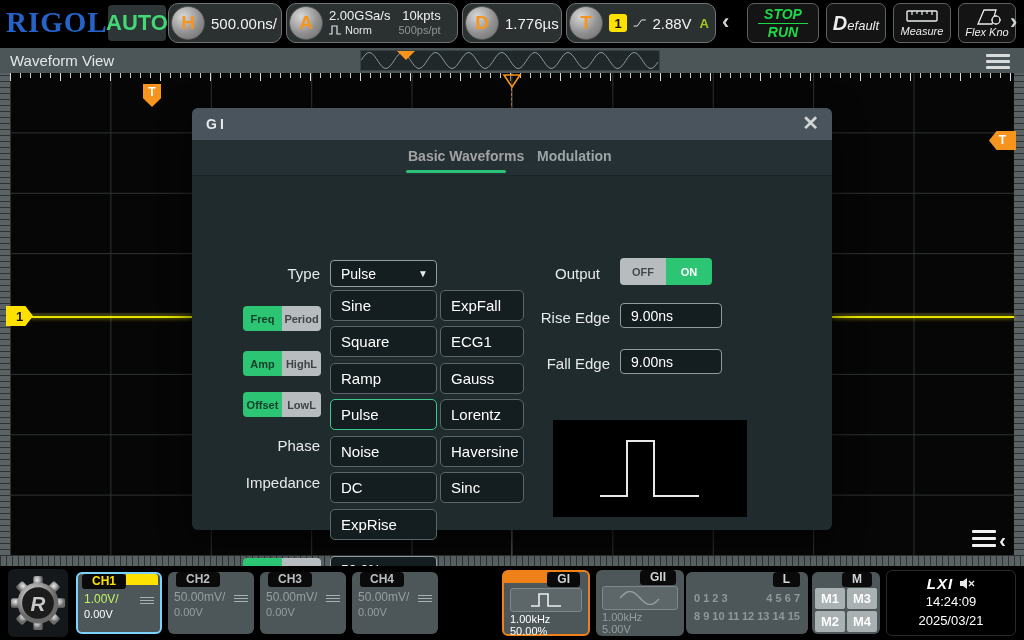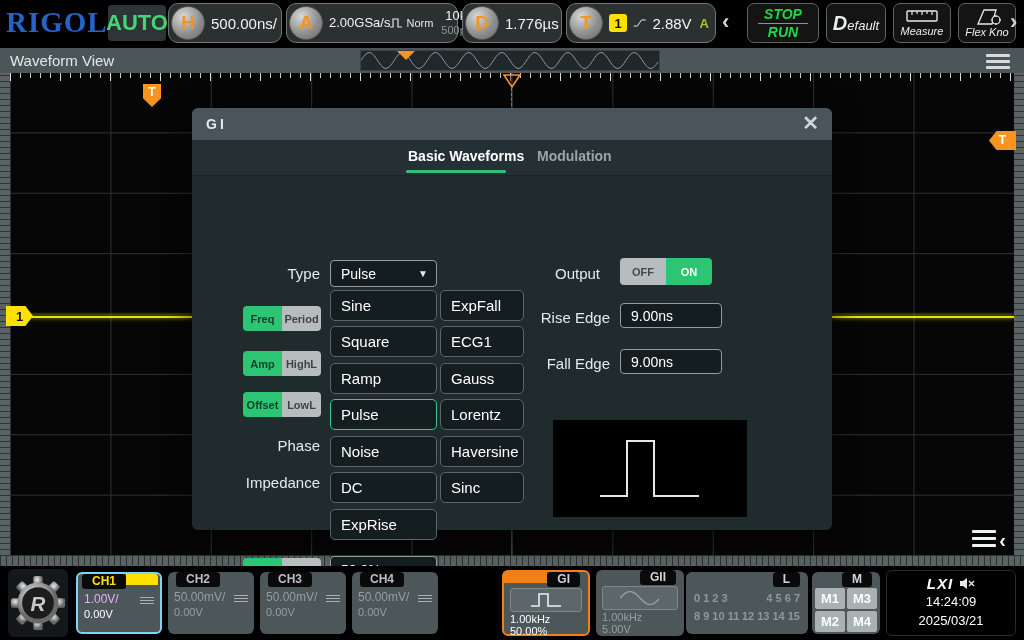--- a/index.html
+++ b/index.html
@@ -8,21 +8,21 @@
 
   
   .topbar { position:absolute; left:0; top:0; width:1024px; height:46px; background:#000; }
   .logo { position:absolute; left:6px; top:6px; font-family:"Liberation Serif", serif; font-weight:bold; font-size:29px; color:#2563c9; letter-spacing:1px; text-shadow:0 1px 2px #000; }
   .autobtn { position:absolute; left:108px; top:5px; width:58px; height:36px; background:#2e3537; border-radius:4px; color:#43d675; font-size:22px; font-weight:bold; display:flex; align-items:center; justify-content:center; }
   .tgrp { position:absolute; top:3px; height:40px; background:#2b3031; border:1px solid #6e7577; border-radius:10px; display:flex; align-items:center; gap:6px; padding:0 8px 0 2px; }
   .knob { width:34px; height:34px; border-radius:50%; flex:0 0 auto; background:radial-gradient(circle at 35% 30%, #d8d8d8, #909090 55%, #6a6a6a); border:1px solid #555; color:#f7941d; font-weight:bold; font-size:19px; display:flex; align-items:center; justify-content:center; }
   .tval { color:#f2f2f2; font-size:15px; white-space:nowrap; }
   .grp-h { left:168px; width:114px; }
   .grp-a { left:286px; width:172px; }
-  .acol { display:flex; flex-direction:row; line-height:14px; }
+  .acol { display:flex; flex-direction:column; line-height:14px; }
   .acol .r1 { color:#f2f2f2; font-size:13px; }
   .acol .r2 { color:#e8e8e8; font-size:11px; display:flex; align-items:center; gap:3px; }
   .acol2 { display:flex; flex-direction:column; line-height:14px; margin-left:2px; text-align:right; }
   .acol2 .r1 { color:#f2f2f2; font-size:13px; }
   .acol2 .r2 { color:#8f9597; font-size:11px; }
   .grp-d { left:462px; width:100px; }
   .grp-t { left:566px; width:150px; padding-right:6px; }
   .trig-src { width:18px; height:18px; background:#ffe100; border-radius:3px; color:#111; font-size:13px; font-weight:bold; display:flex; align-items:center; justify-content:center; flex:0 0 auto; }
   .trig-a { color:#aac41e; font-size:13px; font-weight:bold; margin-left:2px; }
   .navarrow { position:absolute; top:10px; color:#cfd4d6; font-size:22px; font-weight:bold; line-height:24px; cursor:pointer; }
@@ -71,21 +71,21 @@
   .collapse-menu { position:absolute; right:18px; top:456px; display:flex; align-items:center; gap:3px; cursor:pointer; }
   .collapse-menu .lines div { width:24px; height:3px; background:#f0f2f2; margin-bottom:4px; border-radius:1px; }
   .collapse-menu .arr { color:#f0f2f2; font-size:20px; font-weight:bold; }
 
   
   .dialog { position:absolute; left:192px; top:108px; width:640px; height:422px; background:#202b2d; border-radius:6px; box-shadow:0 8px 30px rgba(0,0,0,.65); }
   .dtitle { height:32px; background:#4a545c; border-radius:6px 6px 0 0; display:flex; align-items:center; color:#e8ebec; font-size:14px; font-weight:bold; letter-spacing:3px; padding-left:14px; }
   .dclose { position:absolute; right:10px; top:3px; color:#cfd5d7; font-size:20px; cursor:pointer; }
   .dtabs { position:relative; height:36px; background:#243034; border-bottom:1px solid #1a2325; }
   .dtab { position:absolute; top:8px; font-size:14px; font-weight:bold; cursor:pointer; }
-  .dtab.active { color:#ffffff; }
+  .dtab.active { color:#a3a3a3; }
   .dtab.inactive { color:#9aa5a7; }
   .tab-underline { position:absolute; left:214px; bottom:2px; width:100px; height:3px; background:#2bc277; border-radius:2px; }
   .dbody { position:relative; height:353px; }
   .dlabel { position:absolute; color:#e6eaeb; font-size:15px; text-align:right; }
   .field { position:absolute; background:#141d1f; border:1px solid #929b9d; border-radius:4px; color:#fff; font-size:14px; display:flex; align-items:center; padding-left:10px; }
   .combo { justify-content:space-between; padding-right:8px; cursor:pointer; }
   .combo .arr { font-size:10px; color:#e8e8e8; }
   .opt { position:absolute; width:107px; height:31px; background:#141d1f; border:1px solid #5c6668; border-radius:5px; color:#fff; font-size:15px; display:flex; align-items:center; padding-left:10px; cursor:pointer; }
   .opt.c2 { width:84px; }
   .opt.selected { border:1px solid #3cc98c; }
@@ -107,21 +107,21 @@
   .bpill { background:#0a0a0a; color:#cfd4d6; font-size:12px; font-weight:bold; padding:0 10px; height:15px; line-height:15px; border-radius:4px 4px 3px 3px; margin-left:8px; }
   .chrow { display:flex; justify-content:space-between; align-items:center; padding:3px 6px 0 6px; }
   .chscale { font-size:12px; }
   .choffset { font-size:11px; padding:2px 6px 0 6px; }
   .chmenu { width:14px; height:9px; background-image:repeating-linear-gradient(0deg,#aab0b2 0 1px,transparent 1px 3px); }
   .ch-off .bpill { color:#b9bfc1; }
   .ch-off .chscale, .ch-off .choffset { color:#969ea0; }
   .ch1 { border:2px solid #7dd3fc; }
   .ch1 .bpill { color:#ffe100; margin-left:4px; }
   .ch1 .chnotch { flex:1; height:11px; background:#ffe100; margin:0 2px 0 0; border-radius:0 3px 0 0; }
-  .ch1 .chscale { color:#f0abfc; }
+  .ch1 .chscale { color:#bef264; }
   .ch1 .choffset { color:#fff; }
   .genbox { position:absolute; top:4px; width:88px; height:66px; background:#4d5759; border-radius:6px; }
   .gen-on { border:2px solid #f08018; }
   .gen-on .gnotch { flex:1; height:11px; background:#f08018; border-radius:3px 0 0 0; }
   .gtop { display:flex; align-items:flex-start; height:14px; }
   .gtop .bpill { margin-left:auto; margin-right:8px; }
   .gen-on .gtop .bpill { margin-left:0; }
   .giconbox { margin:2px 6px 0 6px; height:24px; background:#5d6769; border:1px solid #7e8789; border-radius:3px; display:flex; align-items:center; justify-content:center; }
   .gvals { padding:1px 6px 0 6px; font-size:11px; line-height:12px; color:#fff; }
   .gen-off .gvals { color:#969ea0; }

